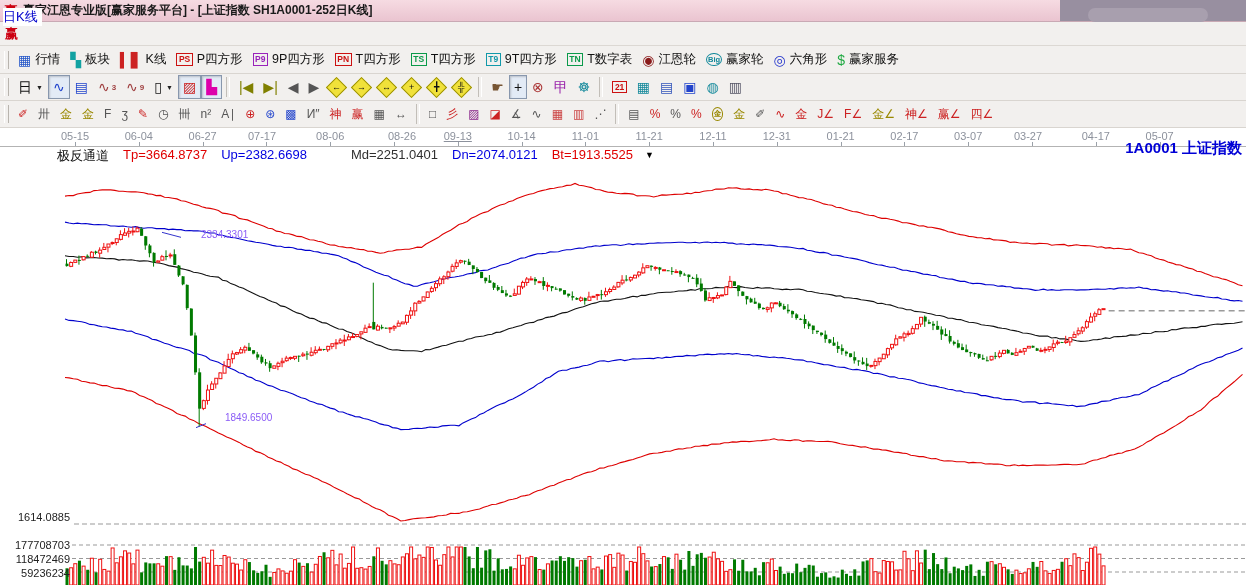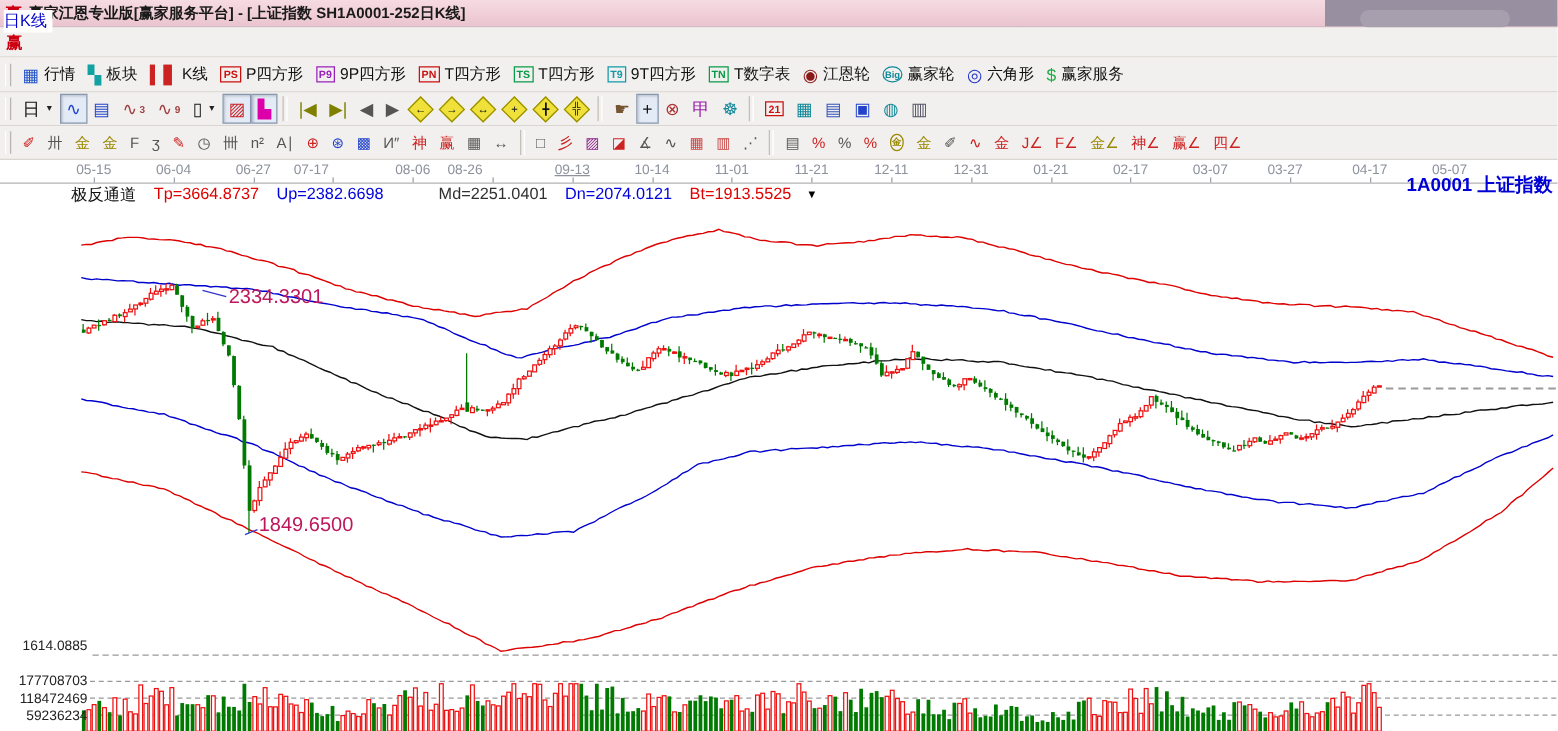--- a/index.html
+++ b/index.html
@@ -35,21 +35,21 @@
   .sub{font-size:8px;font-weight:bold;margin-left:-2px;}
   .axisrow{position:absolute;left:0;top:128px;width:1246px;height:18px;background:#fff;border-bottom:1px solid #b3b3b3;}
   .kleft{position:absolute;left:3px;top:8px;font-size:13px;color:#0000cc;background:#fff;padding-right:4px;z-index:5;}
   .datelbl{position:absolute;top:2px;transform:translateX(-50%);font-size:11px;color:#8c919c;white-space:nowrap;}
   .datetick{position:absolute;top:14px;width:1px;height:4px;background:#9aa0a8;}
   .chartsvg{position:absolute;left:0;top:146px;}
   .paneheader{position:absolute;left:57px;top:147px;font-size:13px;display:flex;gap:14px;z-index:4;}
   .paneheader .ind{color:#111;}
   .symlabel{position:absolute;right:4px;top:139px;font-size:15px;font-weight:bold;color:#0000d6;z-index:4;}
   .marker{position:absolute;left:645px;top:150px;font-size:9px;color:#000;z-index:4;}
-  .ann{position:absolute;font-size:16px;color:#be185d;z-index:4;}
+  .ann{position:absolute;font-size:10px;color:#8b5cf6;z-index:4;margin-left:18px;}
   .ann.peak{left:183px;top:229px;}
   .ann.trough{left:207px;top:412px;}
   .sidescale{position:absolute;left:0;width:70px;text-align:right;font-size:11px;color:#222;z-index:4;background:transparent;}
 </style>
 </head>
 <body>
 
 <div class="titlebar">
   <span class="logo">赢</span>
   <span class="ttext">赢家江恩专业版[赢家服务平台] - [上证指数  SH1A0001-252日K线]</span>
@@ -361,25 +361,25 @@
     </div>
   </div>
 
 <div class="axisrow" id="date-axis">
     <span class="datelbl" style="left: 75px;">05-15</span>
     <span class="datetick" style="left: 75px;"></span>
     <span class="datelbl" style="left: 138.8px;">06-04</span>
     <span class="datetick" style="left: 138.8px;"></span>
     <span class="datelbl" style="left: 202.6px;">06-27</span>
     <span class="datetick" style="left: 202.6px;"></span>
-    <span class="datelbl" style="left: 249px;">07-17</span>
+    <span class="datelbl" style="left: 262px;">07-17</span>
     <span class="datetick" style="left: 266.4px;"></span>
     <span class="datelbl" style="left: 330.2px;">08-06</span>
     <span class="datetick" style="left: 330.2px;"></span>
-    <span class="datelbl" style="left: 372px;">08-26</span>
+    <span class="datelbl" style="left: 402px;">08-26</span>
     <span class="datetick" style="left: 394px;"></span>
     <span class="datelbl" style="left: 457.8px; text-decoration: underline;">09-13</span>
     <span class="datetick" style="left: 457.8px;"></span>
     <span class="datelbl" style="left: 521.6px;">10-14</span>
     <span class="datetick" style="left: 521.6px;"></span>
     <span class="datelbl" style="left: 585.4px;">11-01</span>
     <span class="datetick" style="left: 585.4px;"></span>
     <span class="datelbl" style="left: 649.2px;">11-21</span>
     <span class="datetick" style="left: 649.2px;"></span>
     <span class="datelbl" style="left: 713px;">12-11</span>

